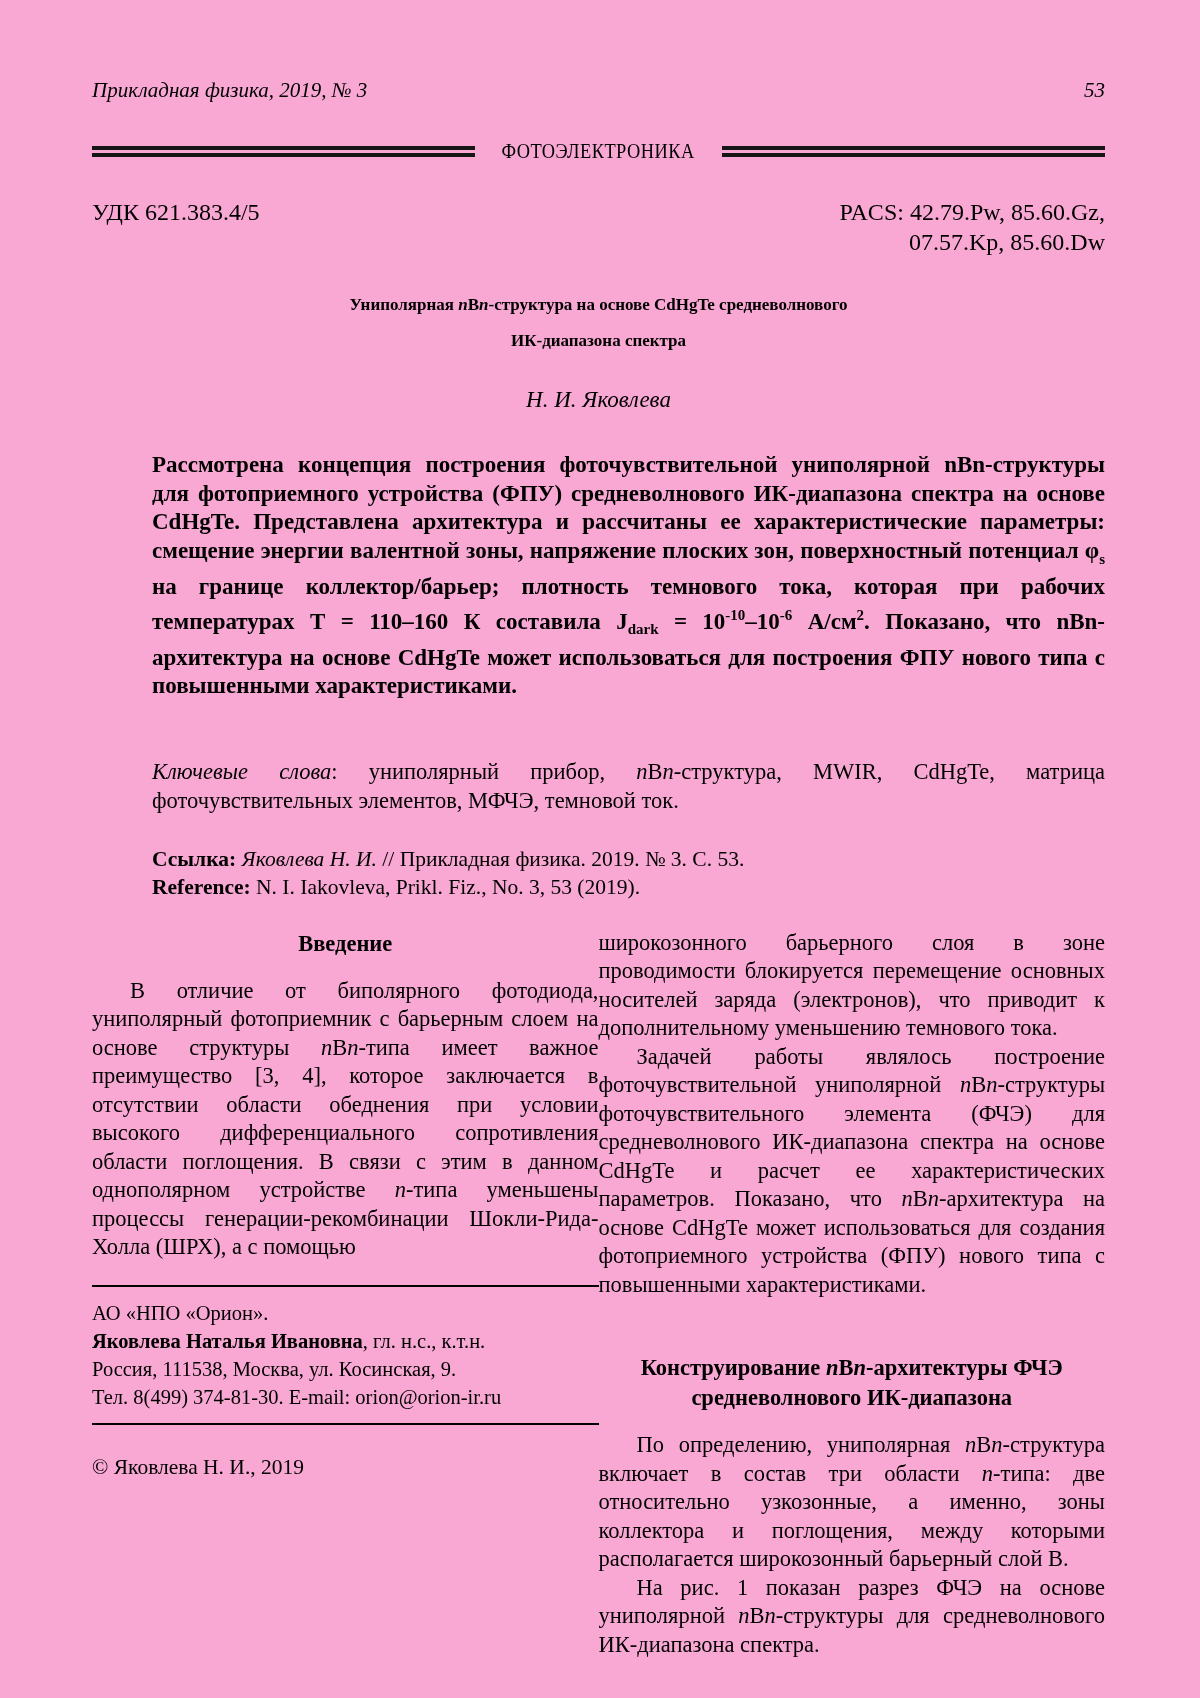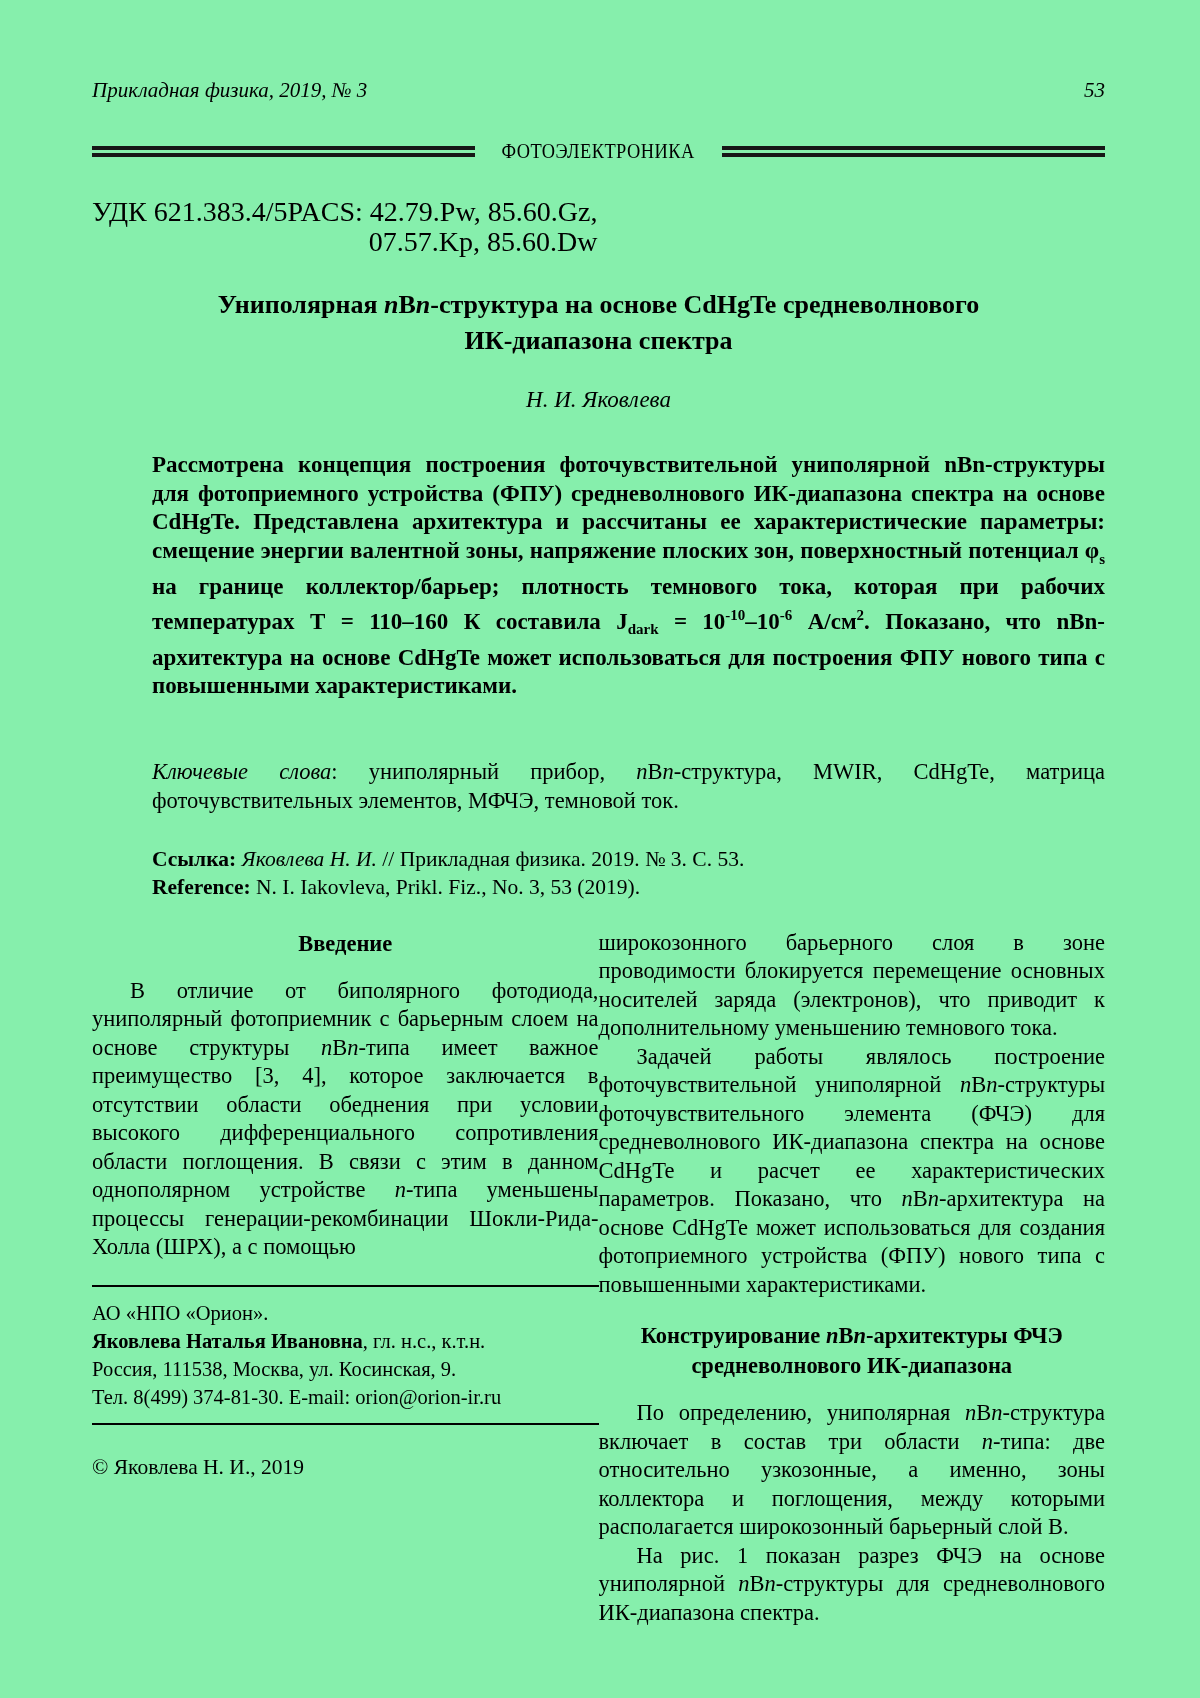--- a/index.html
+++ b/index.html
@@ -1,21 +1,21 @@
 <!DOCTYPE html>
 <html lang="ru"><head>
 <meta charset="utf-8">
 <style>
   html, body { margin: 0; padding: 0; background: #e8e8e8; }
   .page {
     position: relative;
     width: 1200px;
     height: 1698px;
     margin: 0 auto;
-    background: #86efac;
+    background: #f9a8d4;
     color: #000;
     font-family: "Liberation Serif", "DejaVu Serif", serif;
     box-sizing: border-box;
     padding: 78px 95px 0 92px;
     overflow: hidden;
   }
   
   .running-head {
     display: flex;
     justify-content: space-between;
@@ -41,32 +41,33 @@
     flex: 0 0 auto;
     padding: 0 18px;
     font-size: 20px;
     letter-spacing: 0.5px;
     white-space: nowrap;
     transform: scaleX(0.92);
   }
   
   .udc-row {
     display: flex;
+    justify-content: space-between;
     align-items: flex-start;
     margin-top: 34px;
-    font-size: 28px;
+    font-size: 24px;
     line-height: 30px;
   }
   .pacs-block { text-align: right; }
   
   .article-title {
     margin-top: 30px;
     text-align: center;
     font-weight: bold;
-    font-size: 26px;
+    font-size: 17px;
     line-height: 36px;
   }
   .article-author {
     margin-top: 28px;
     text-align: center;
     font-style: italic;
     font-size: 23px;
   }
   
   .abstract {
@@ -101,21 +102,21 @@
   .col { flex: 1 1 0; font-size: 22.5px; line-height: 28.5px; }
   .col p { margin: 0; text-align: justify; }
   .col p.indent { text-indent: 38px; }
   .section-heading {
     font-weight: bold;
     text-align: center;
     font-size: 22.5px;
     line-height: 30px;
     margin: 0 0 18px 0;
   }
-  .section-heading.mid { margin-top: 22px; }
+  .section-heading.mid { margin-top: 54px; }
   
   .footnote {
     margin-top: 23px;
     border-top: 2px solid #000;
     padding-top: 12px;
     font-size: 20.5px;
     line-height: 28px;
   }
   .footnote .received {
     font-style: italic;

